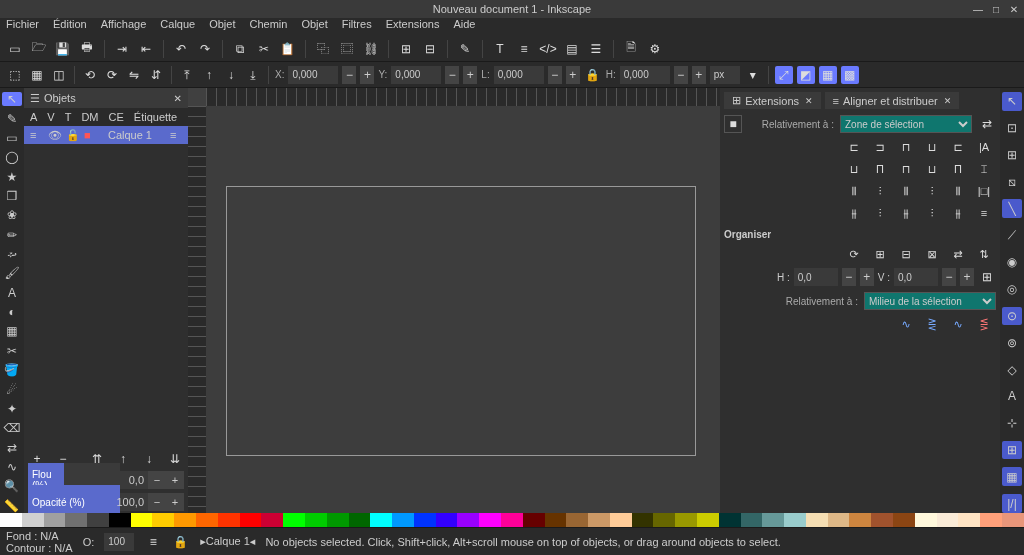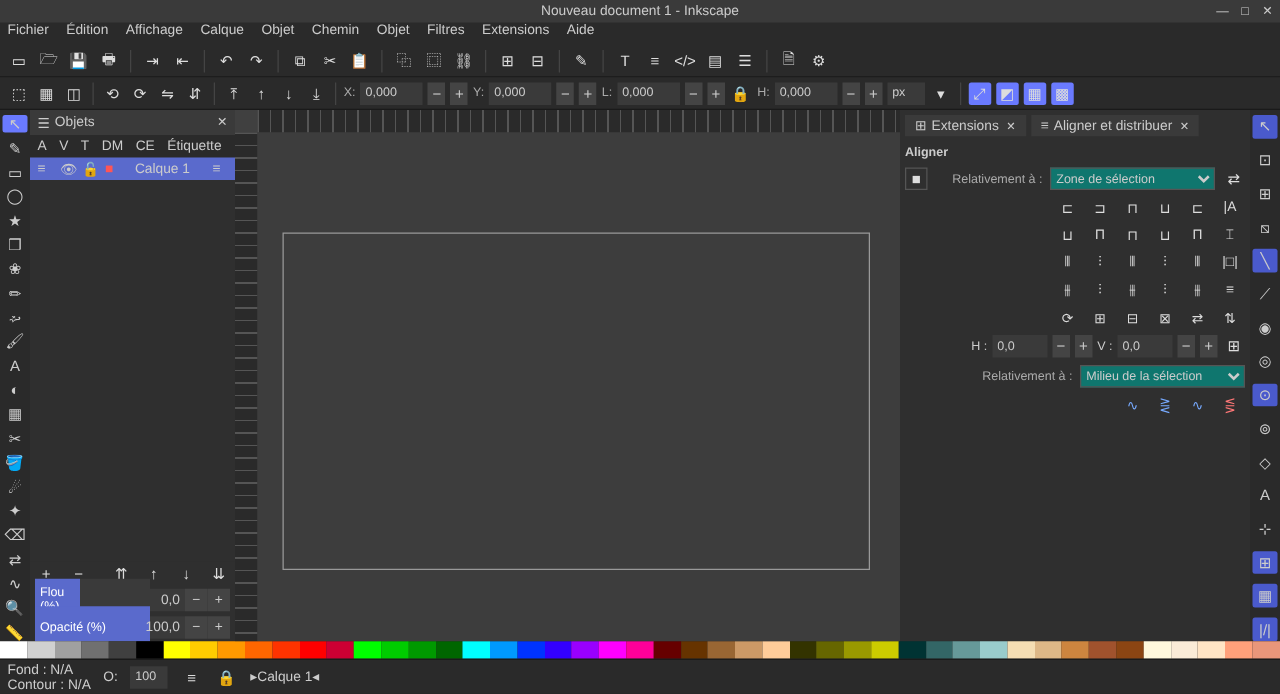--- a/index.html
+++ b/index.html
@@ -254,21 +254,20 @@
           <span>⊞</span>
           <span>Extensions</span>
           <span class="x">✕</span>
         </div>
       <div class="rtab">
           <span>≡</span>
           <span>Aligner et distribuer</span>
           <span class="x">✕</span>
         </div>
     </div>
-    <div class="sect">Aligner</div>
     <div class="relrow">
       <span class="ic" style="border:1px solid #555">■</span>
       <span style="flex:1"></span>
       <span class="label">Relativement à :</span>
       <select><option>Zone de sélection</option></select>
       <span class="ic">⇄</span>
     </div>
     <div class="iconrow">
       <span class="ib">⊏</span>
         <span class="ib">⊐</span>
@@ -294,20 +293,21 @@
         <span class="ib">|□|</span>
     </div>
     <div class="iconrow">
       <span class="ib">⫵</span>
         <span class="ib">⫶</span>
         <span class="ib">⫵</span>
         <span class="ib">⫶</span>
         <span class="ib">⫵</span>
         <span class="ib">≡</span>
     </div>
+    <div class="sect">Organiser</div>
     <div class="iconrow">
       <span class="ib">⟳</span>
         <span class="ib">⊞</span>
         <span class="ib">⊟</span>
         <span class="ib">⊠</span>
         <span class="ib">⇄</span>
         <span class="ib">⇅</span>
     </div>
     <div class="hv-row">
       <span class="lbl">H :</span>
@@ -405,13 +405,14 @@
 <div class="statusbar">
   <div>
     <div><span>Fond :</span> <span>N/A</span></div>
     <div><span>Contour :</span> <span>N/A</span></div>
   </div>
   <span>O:</span>
   <span class="numbox" style="width:30px">100</span>
   <span class="ic">≡</span>
   <span class="ic">🔒</span>
   <span>▸<span>Calque 1</span>◂</span>
+  <span style="flex:1;overflow:hidden;text-overflow:ellipsis;white-space:nowrap">No objects selected. Click, Shift+click, Alt+scroll mouse on top of objects, or drag around objects to select.</span>
 </div>
 
 </body></html>

